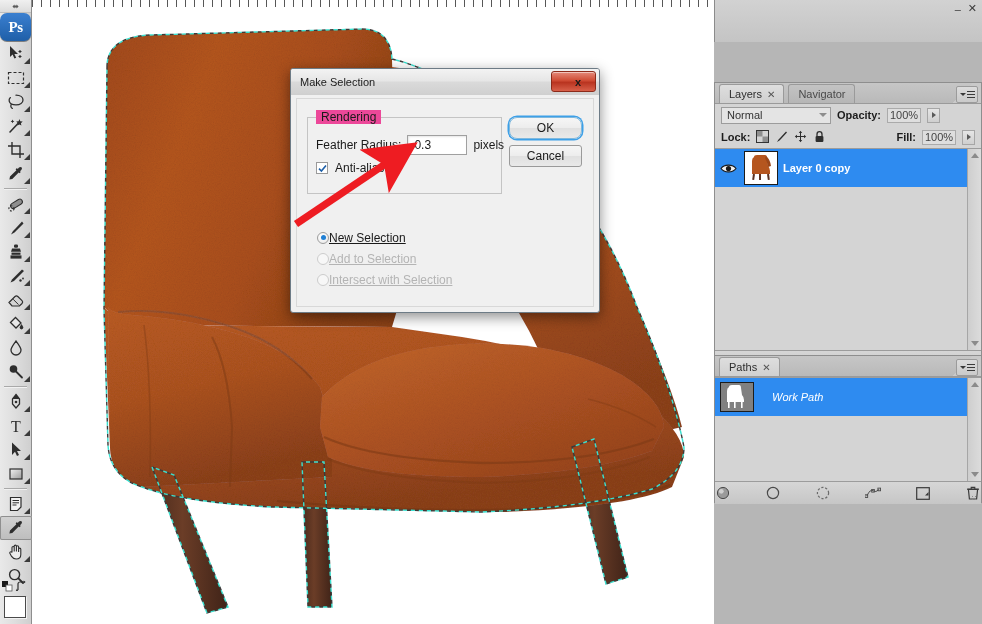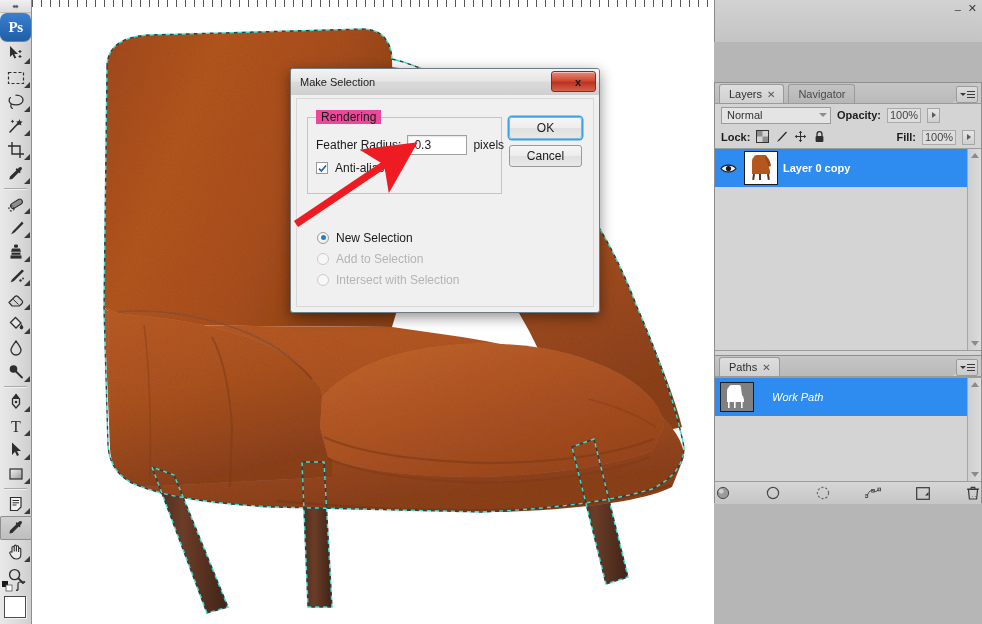--- a/index.html
+++ b/index.html
@@ -152,21 +152,21 @@
     display:flex;align-items:center;padding-left:6px;font-size:12px;color:#1a1a1a;box-sizing:border-box;
     box-shadow:inset 1px 1px 2px rgba(0,0,0,.10);}
   .chk{width:12px;height:12px;border:1px solid #9a9a9a;background:#fff;
     display:flex;align-items:center;justify-content:center;box-sizing:border-box;}
   .chk svg{display:block;}
   .radio{width:12px;height:12px;border-radius:50%;border:1px solid #9d9d9d;
     background:radial-gradient(circle at 38% 32%,#ffffff,#e6e6e6);
     display:flex;align-items:center;justify-content:center;box-sizing:border-box;}
   .radio.on::after{content:"";width:5px;height:5px;border-radius:50%;background:#1f7fd4;}
   .radio.dis{border-color:#cccccc;background:#f7f7f7;}
-  .opt{display:flex;align-items:center;gap:7px;height:21px;font-size:12px;color:#1a1a1a;}
+  .opt{display:flex;align-items:center;height:21px;font-size:12px;color:#1a1a1a;text-decoration:underline;}
   .opt.dis{color:#b4b4b4;}
   .btn{width:73px;height:22px;border:1px solid #9a9a9a;border-radius:3px;
     background:linear-gradient(to bottom,#f6f6f6 0%,#ededed 48%,#e0e0e0 52%,#e9e9e9 100%);
     display:flex;align-items:center;justify-content:center;font-size:12px;color:#1a1a1a;box-sizing:border-box;}
   .btn.primary{box-shadow:0 0 0 1.5px #3da0e8;border-color:#7fb8dd;}
   .arrow-ann{position:absolute;left:0;top:0;pointer-events:none;}
 </style>
 </head>
 <body>
 
@@ -735,21 +735,21 @@
         <div class="opt dis">
           <span class="radio dis"></span>
           <span>Add to Selection</span>
         </div>
         <div class="opt dis">
           <span class="radio dis"></span>
           <span>Intersect with Selection</span>
         </div>
       </div>
 
-      <div class="btn primary" style="position:absolute;left:212px;top:18px;">
+      <div class="btn primary" style="position:absolute;left:212px;top:18px;border-radius:8px;">
         <span>OK</span>
       </div>
       <div class="btn" style="position:absolute;left:212px;top:46px;">
         <span>Cancel</span>
       </div>
     </div>
   </div>
 
   <svg class="arrow-ann" width="982" height="624">
     <defs>

